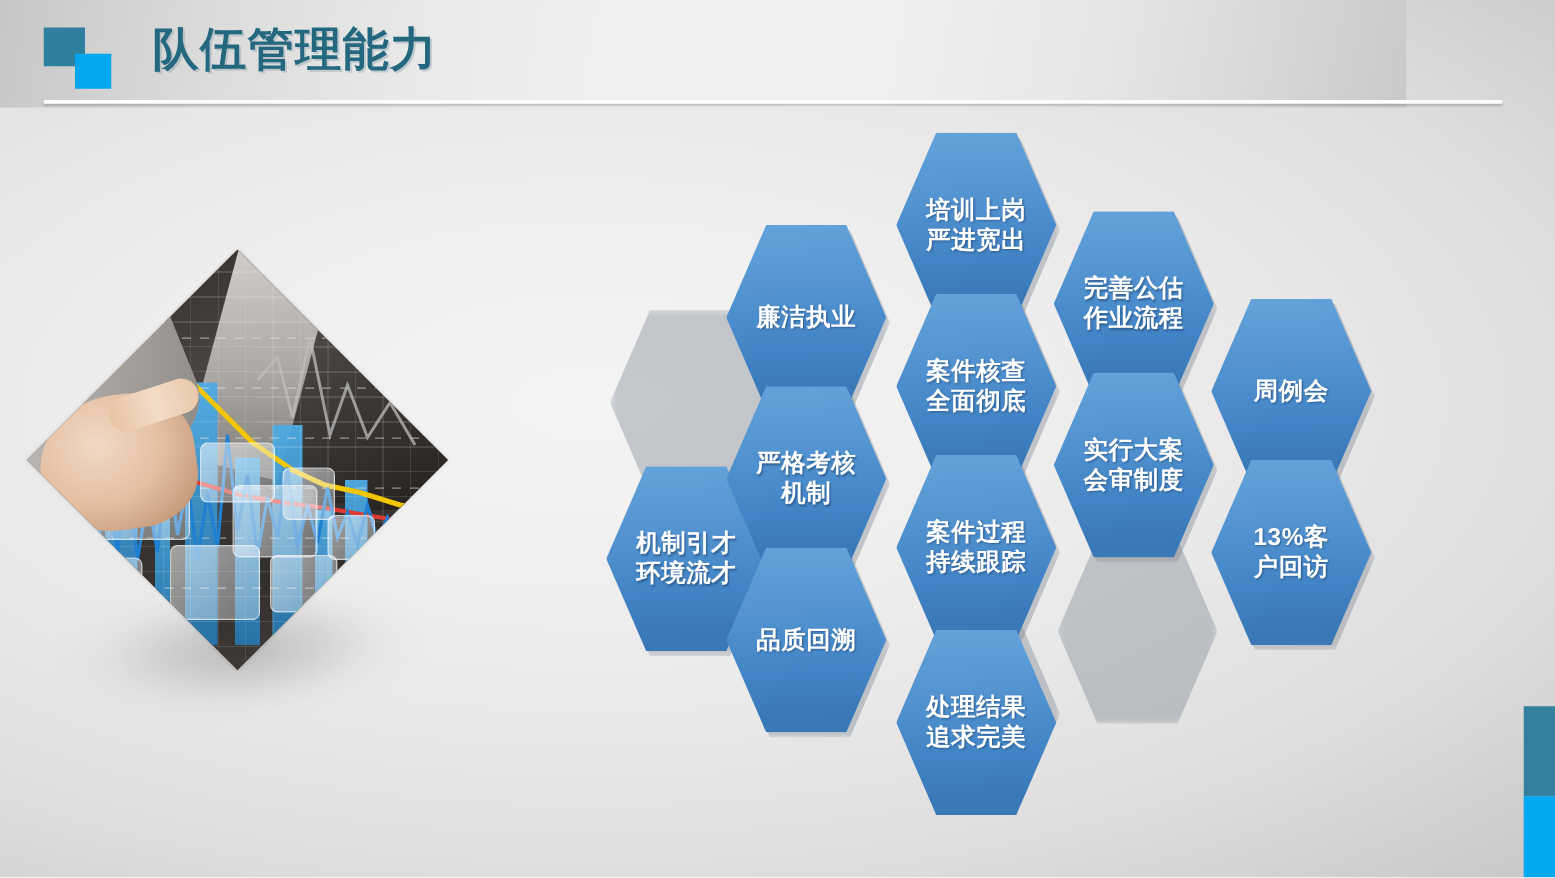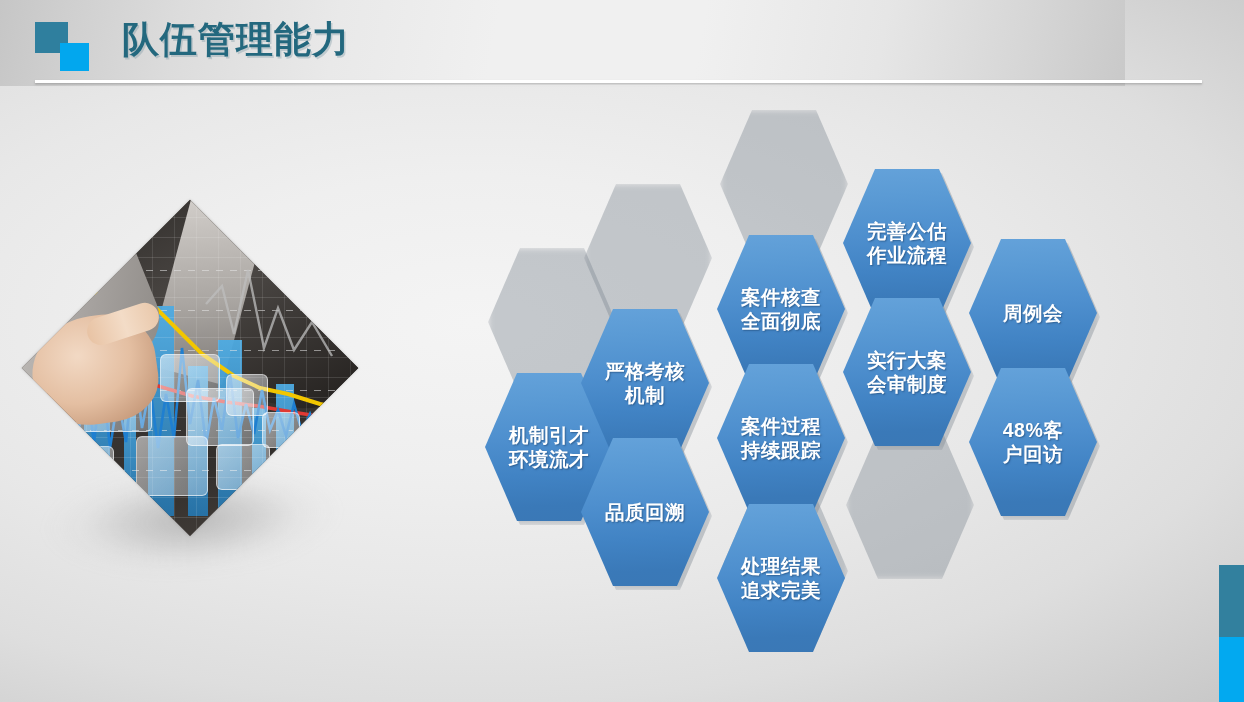--- a/index.html
+++ b/index.html
@@ -346,27 +346,34 @@
       <div class="hex-shadow" style="left: 720px; top: 497px;"></div>
       <div class="hex-shadow" style="left: 846px; top: 173px;"></div>
       <div class="hex-shadow" style="left: 846px; top: 302px;"></div>
       <div class="hex-shadow" style="left: 846px; top: 431px;"></div>
       <div class="hex-shadow" style="left: 972px; top: 243px;"></div>
       <div class="hex-shadow" style="left: 972px; top: 372px;"></div>
       <div class="hex" id="hex-2" style="left: 485px; top: 373px;">
         <span class="hex-label">机制引才
 环境流才</span>
       </div>
+      <div class="hex" id="hex-3" style="left: 581px; top: 180px;">
+        <span class="hex-label">廉洁执业</span>
+      </div>
       <div class="hex" id="hex-4" style="left: 581px; top: 309px;">
         <span class="hex-label">严格考核
 机制</span>
       </div>
       <div class="hex" id="hex-5" style="left: 581px; top: 438px;">
         <span class="hex-label">品质回溯</span>
       </div>
+      <div class="hex" id="hex-6" style="left: 717px; top: 106px;">
+        <span class="hex-label">培训上岗
+严进宽出</span>
+      </div>
       <div class="hex" id="hex-7" style="left: 717px; top: 235px;">
         <span class="hex-label">案件核查
 全面彻底</span>
       </div>
       <div class="hex" id="hex-8" style="left: 717px; top: 364px;">
         <span class="hex-label">案件过程
 持续跟踪</span>
       </div>
       <div class="hex" id="hex-9" style="left: 717px; top: 504px;">
         <span class="hex-label">处理结果
@@ -377,18 +384,18 @@
 作业流程</span>
       </div>
       <div class="hex" id="hex-11" style="left: 843px; top: 298px; text-align: right;">
         <span class="hex-label">实行大案
 会审制度</span>
       </div>
       <div class="hex" id="hex-13" style="left: 969px; top: 239px;">
         <span class="hex-label">周例会</span>
       </div>
       <div class="hex" id="hex-14" style="left: 969px; top: 368px;">
-        <span class="hex-label">48%客
+        <span class="hex-label">13%客
 户回访</span>
       </div>
     </div>
 
 </div>
 
 </body></html>

